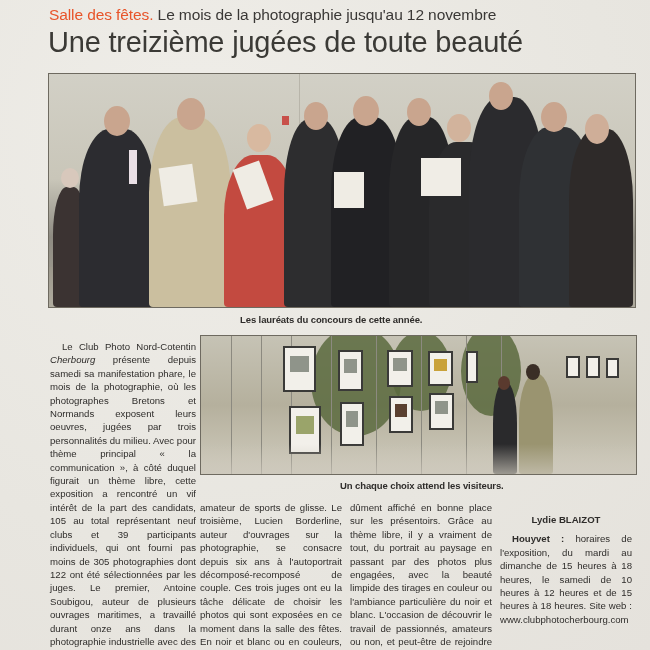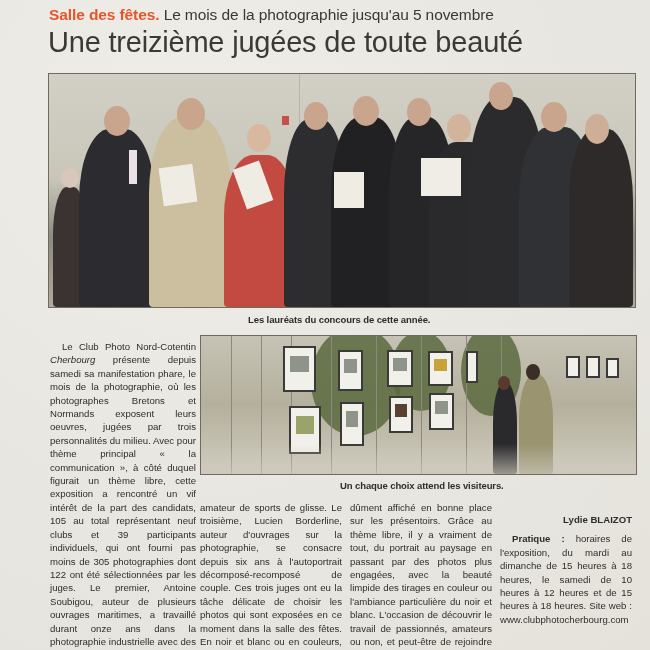--- a/index.html
+++ b/index.html
@@ -3,54 +3,54 @@
 <meta charset="utf-8">
 <style>
   html, body { margin:0; padding:0; }
   body {
     width:650px; height:650px; overflow:hidden; position:relative;
     background:#ebe9e4;
     background-image: radial-gradient(circle at 30% 20%, #efede8 0%, #e8e6e0 60%, #e5e2dc 100%);
     font-family:"Liberation Sans", sans-serif; color:#2d2b2a;
   }
   .kicker { position:absolute; left:49px; top:6px; font-size:15.5px; white-space:nowrap; letter-spacing:-0.1px; }
-  .kicker .rubric { color:#e8542a; font-weight:bold; }
+  .kicker .rubric { color:#e8542a; font-weight:normal; }
   .kicker .sub { color:#3a3836; }
   .headline { position:absolute; left:48px; top:26px; font-size:29px; color:#3b3a36; white-space:nowrap; letter-spacing:-0.2px; }
   .photo { position:absolute; border:1px solid #6e6a60; overflow:hidden; }
   .photo1 { left:48px; top:73px; width:586px; height:233px;
     background: linear-gradient(180deg, #d2d0c6 0%, #c9c6b9 45%, #8e8b82 70%, #a8a498 100%); }
   .photo2 { left:200px; top:335px; width:435px; height:138px;
     background: linear-gradient(180deg, #c6c3b5 0%, #b5b09d 50%, #cfcbbd 100%); }
   .caption { position:absolute; font-size:9.5px; color:#2e2c2a; white-space:nowrap; font-weight:bold; letter-spacing:-0.1px; }
-  .cap1 { left:248px; top:314px; }
+  .cap1 { left:240px; top:314px; }
   .cap2 { left:340px; top:480px; }
   .col { position:absolute; font-size:9.6px; line-height:13.4px; color:#2f2d2b; text-align:justify; }
   .col p { margin:0; }
   .c1 { left:50px; top:340px; width:146px; }
   .c2 { left:200px; top:501px; width:142px; }
   .c3 { left:350px; top:501px; width:142px; }
   .c4 { left:500px; top:501px; width:132px; }
   .indent { text-indent:12px; }
-  .author { text-align:right; font-weight:bold; margin-top:12px !important; margin-bottom:6px !important; }
+  .author { text-align:center; font-weight:bold; margin-top:12px !important; margin-bottom:6px !important; }
   .pratique-label { font-weight:bold; }
   
   .person { position:absolute; bottom:0; border-radius:40% 40% 4px 4px; }
   .head { position:absolute; border-radius:50%; background:#c9a58e; }
   .board { position:absolute; background:#f2f0ea; border:2px solid #3a3a38; }
   .board .img { position:absolute; left:18%; top:18%; width:64%; height:40%; background:#8f948a; }
   .trellis { position:absolute; top:0; bottom:0; width:1px; background:#8c8a80; }
   .plant { position:absolute; border-radius:50%; background:#5b6a3e; opacity:0.85; }
 </style>
 </head>
 <body>
 
 <div class="kicker">
   <span class="rubric">Salle des fêtes.</span>
-  <span class="sub">Le mois de la photographie jusqu'au 5 novembre</span>
+  <span class="sub">Le mois de la photographie jusqu'au 12 novembre</span>
 </div>
 <div class="headline">Une treizième jugées de toute beauté</div>
 
 <div class="photo photo1">
   <div style="position:absolute;left:250px;top:0;width:1px;height:120px;background:#b8b5aa;"></div>
   <div style="position:absolute;left:233px;top:42px;width:7px;height:9px;background:#c8504a;"></div>
   <div style="position:absolute;left:0;bottom:0;width:586px;height:40px;background:linear-gradient(180deg,#9c988c,#b0ac9f);"></div>
 
   <div class="person" style="left:4px;width:34px;height:120px;background:#3b3332;"></div>
   <div class="head" style="left:12px;top:94px;width:18px;height:20px;background:#d8c8bc;"></div>
@@ -136,14 +136,14 @@
   <p class="indent"><span>Le Club Photo Nord-Cotentin </span><i>Cherbourg</i><span> présente depuis samedi sa manifestation phare, le mois de la photographie, où les photographes Bretons et Normands exposent leurs oeuvres, jugées par trois personnalités du milieu. Avec pour thème principal « la communication », à côté duquel figurait un thème libre, cette exposition a rencontré un vif intérêt de la part des candidats, 105 au total représentant neuf clubs et 39 participants individuels, qui ont fourni pas moins de 305 photographies dont 122 ont été sélectionnées par les juges. Le premier, Antoine Soubigou, auteur de plusieurs ouvrages maritimes, a travaillé durant onze ans dans la photographie industrielle avec des procédés argentiques. Le second, Jérôme Houyvet, auteur de la fameuse série </span></p>
 </div>
 <div class="col c2">
   <p>amateur de sports de glisse. Le troisième, Lucien Borderline, auteur d'ouvrages sur la photographie, se consacre depuis six ans à l'autoportrait décomposé-recomposé de couple. Ces trois juges ont eu la tâche délicate de choisir les photos qui sont exposées en ce moment dans la salle des fêtes. En noir et blanc ou en couleurs, elles ont parfois provoqué chez eux un véritable coup de coeur,</p>
 </div>
 <div class="col c3">
   <p>dûment affiché en bonne place sur les présentoirs. Grâce au thème libre, il y a vraiment de tout, du portrait au paysage en passant par des photos plus engagées, avec la beauté limpide des tirages en couleur ou l'ambiance particulière du noir et blanc. L'occasion de découvrir le travail de passionnés, amateurs ou non, et peut-être de rejoindre le club de Cherbourg, qui vous attend chaque</p>
 </div>
 <div class="col c4">
   <p class="author">Lydie BLAIZOT</p>
-  <p class="indent"><span class="pratique-label">Pratique :</span><span> horaires de l'exposition, du mardi au dimanche de 15 heures à 18 heures, le samedi de 10 heures à 12 heures et de 15 heures à 18 heures. Site web : www.clubphotocherbourg.com</span></p>
+  <p class="indent"><span class="pratique-label">Houyvet :</span><span> horaires de l'exposition, du mardi au dimanche de 15 heures à 18 heures, le samedi de 10 heures à 12 heures et de 15 heures à 18 heures. Site web : www.clubphotocherbourg.com</span></p>
 </div>
 
 </body></html>

